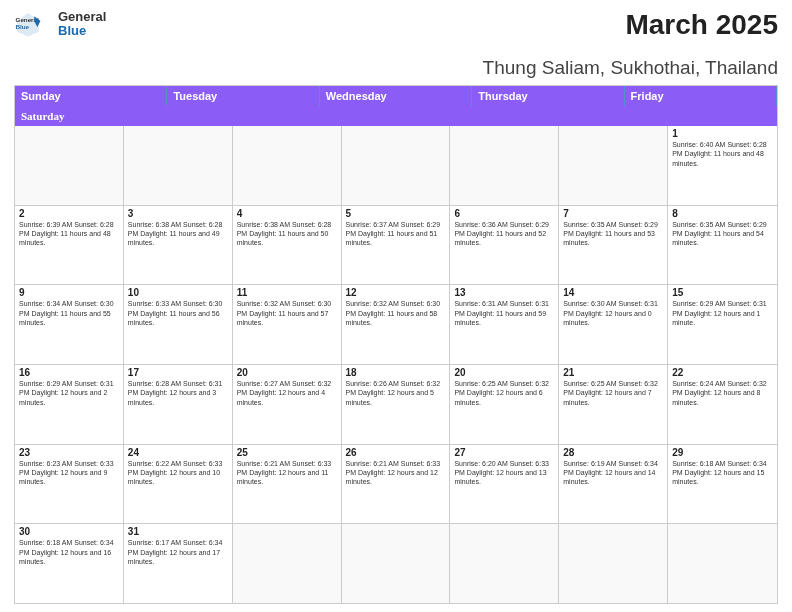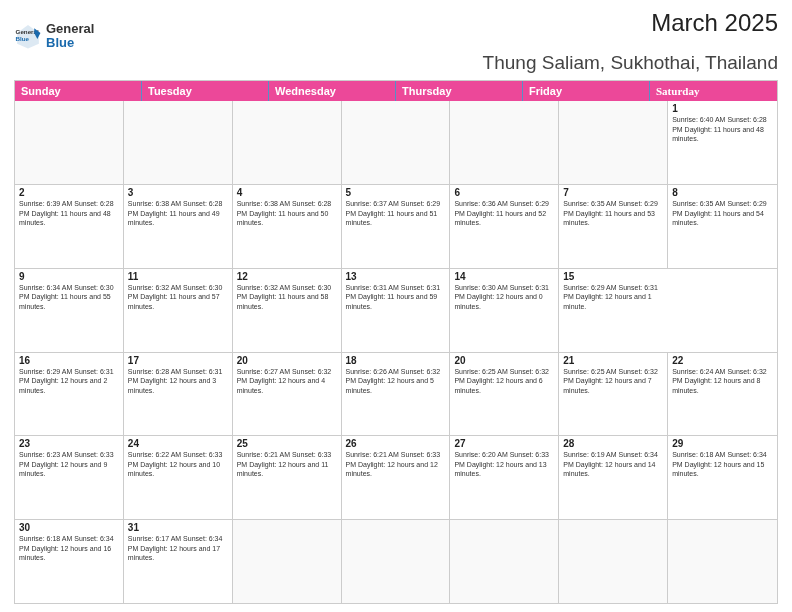--- a/index.html
+++ b/index.html
@@ -20,51 +20,50 @@
     }
     .header {
       display: flex;
       justify-content: space-between;
       align-items: flex-start;
       margin-bottom: 6px;
     }
     .logo {
       display: flex;
       align-items: center;
-      gap: 4px;
-      margin-top: 12px;
+      gap: 16px;
     }
     .logo-icon {
       width: 28px;
       height: 28px;
     }
     .title-block {
       text-align: right;
     }
     .main-title {
-      font-size: 24px;
-      font-weight: normal;
+      font-size: 28px;
+      font-weight: bold;
       color: #222;
       line-height: 1.1;
     }
     .subtitle {
       font-size: 19px;
       color: #444;
       margin-top: 16px;
     }
     .calendar {
       flex: 1;
       display: flex;
       flex-direction: column;
       border: 1px solid #ccc;
     }
     .cal-header-row {
       display: grid;
-      grid-template-columns: repeat(6, 1fr);
-      background: #ec4899;
+      grid-template-columns: repeat(5, 1fr);
+      background: #8b5cf6;
     }
     .cal-header-cell {
       color: white;
       font-size: 11px;
       font-weight: bold;
       padding: 4px 6px;
       text-align: left;
       border-right: 1px solid #5590c7;
     }
     .cal-header-cell:last-child { border-right: none; font-family: Liberation Serif, serif; }
@@ -198,20 +197,26 @@
           </div>
         </div>
         <div class="cal-row">
           <div class="cal-cell">
             <span class="day-num">9</span>
             <div class="cell-info">Sunrise: 6:34 AM
 Sunset: 6:30 PM
 Daylight: 11 hours and 55 minutes.</div>
           </div>
           <div class="cal-cell">
+            <span class="day-num">10</span>
+            <div class="cell-info">Sunrise: 6:33 AM
+Sunset: 6:30 PM
+Daylight: 11 hours and 56 minutes.</div>
+          </div>
+          <div class="cal-cell">
             <span class="day-num">11</span>
             <div class="cell-info">Sunrise: 6:32 AM
 Sunset: 6:30 PM
 Daylight: 11 hours and 57 minutes.</div>
           </div>
           <div class="cal-cell">
             <span class="day-num">12</span>
             <div class="cell-info">Sunrise: 6:32 AM
 Sunset: 6:30 PM
 Daylight: 11 hours and 58 minutes.</div>

